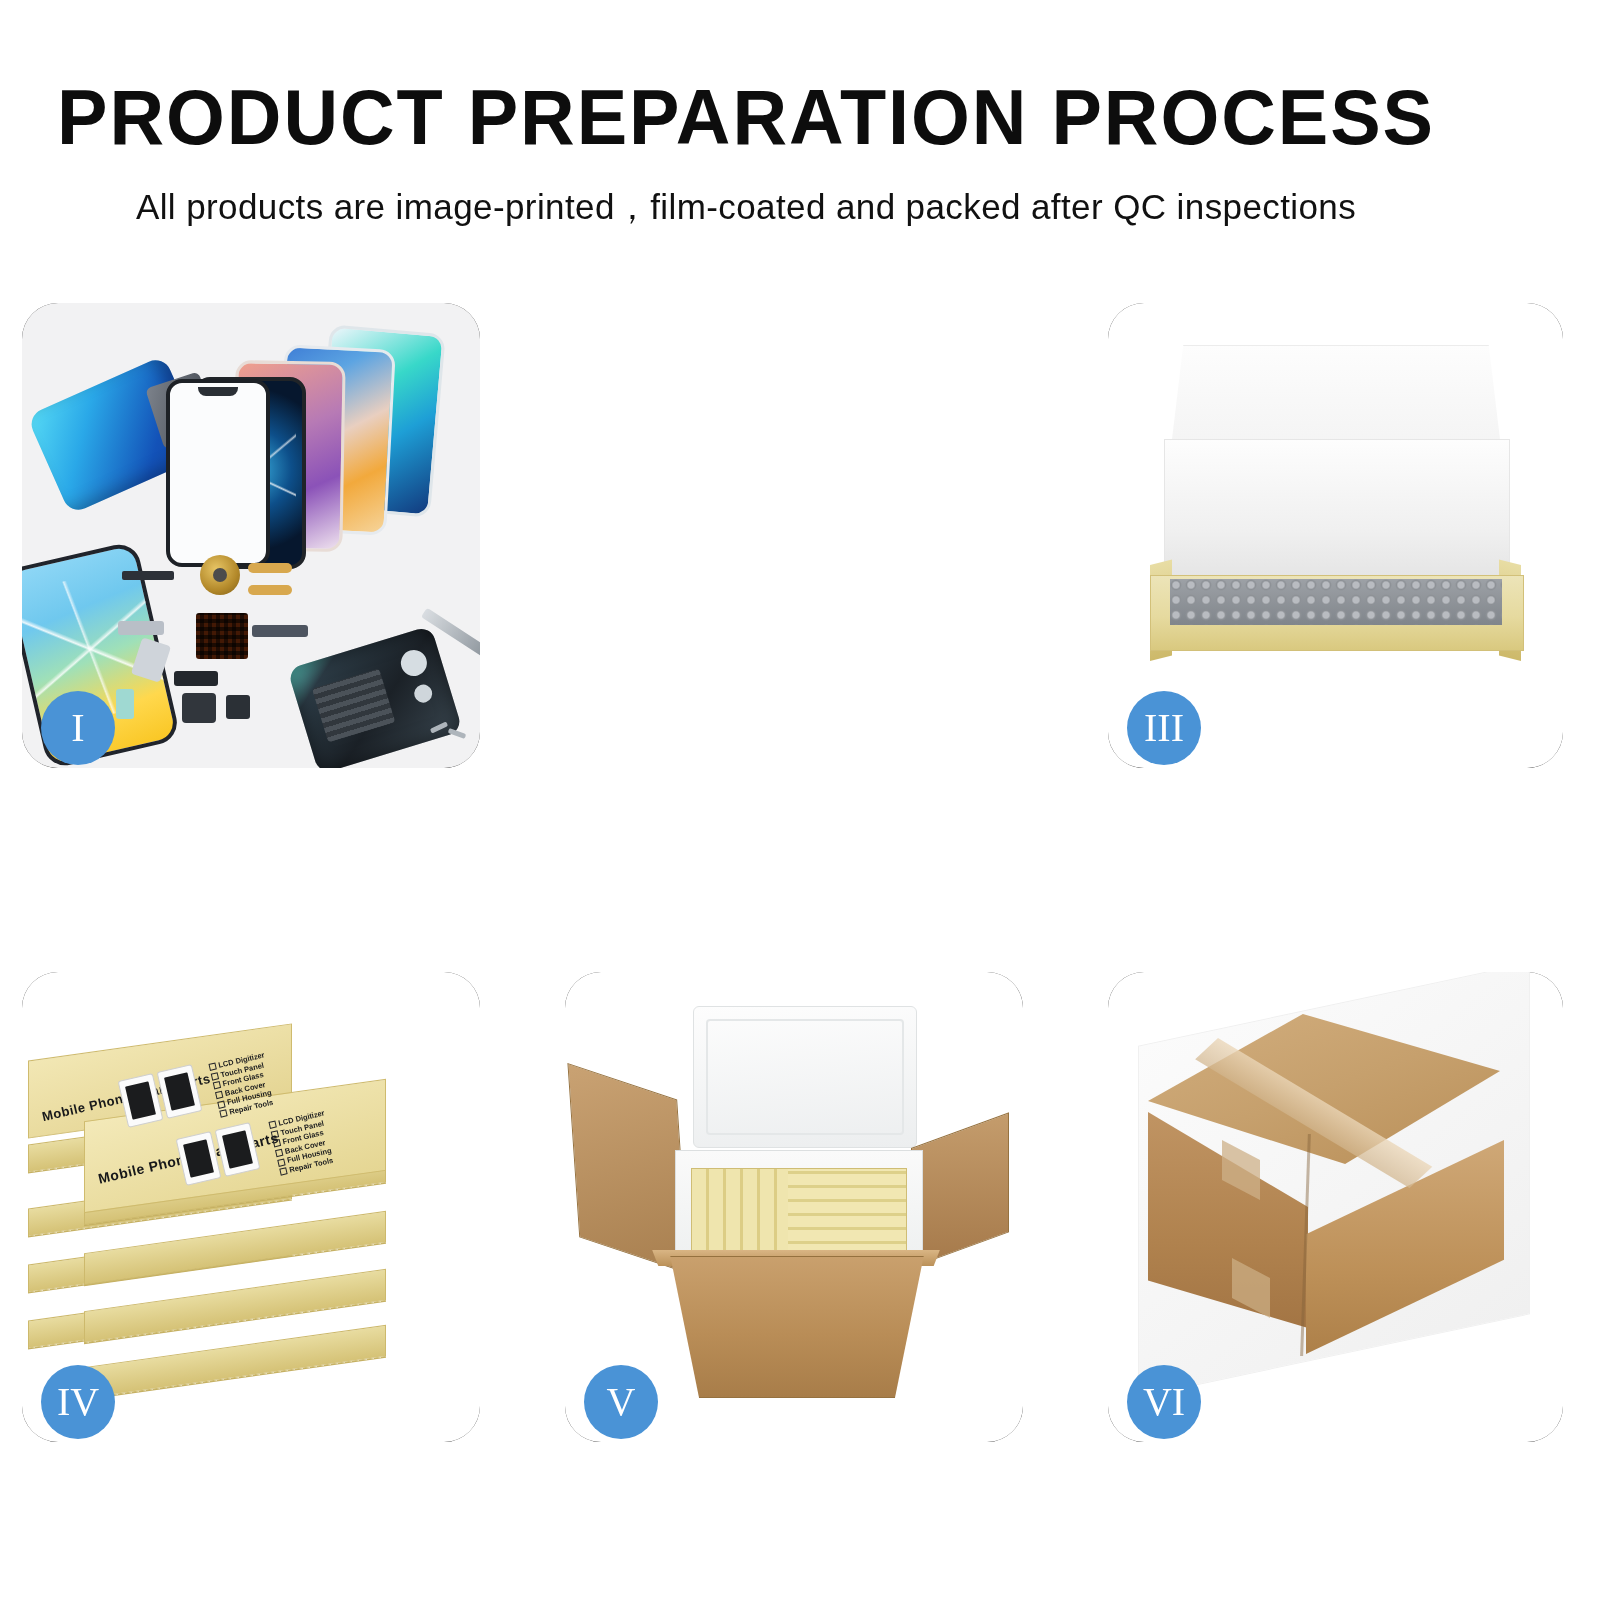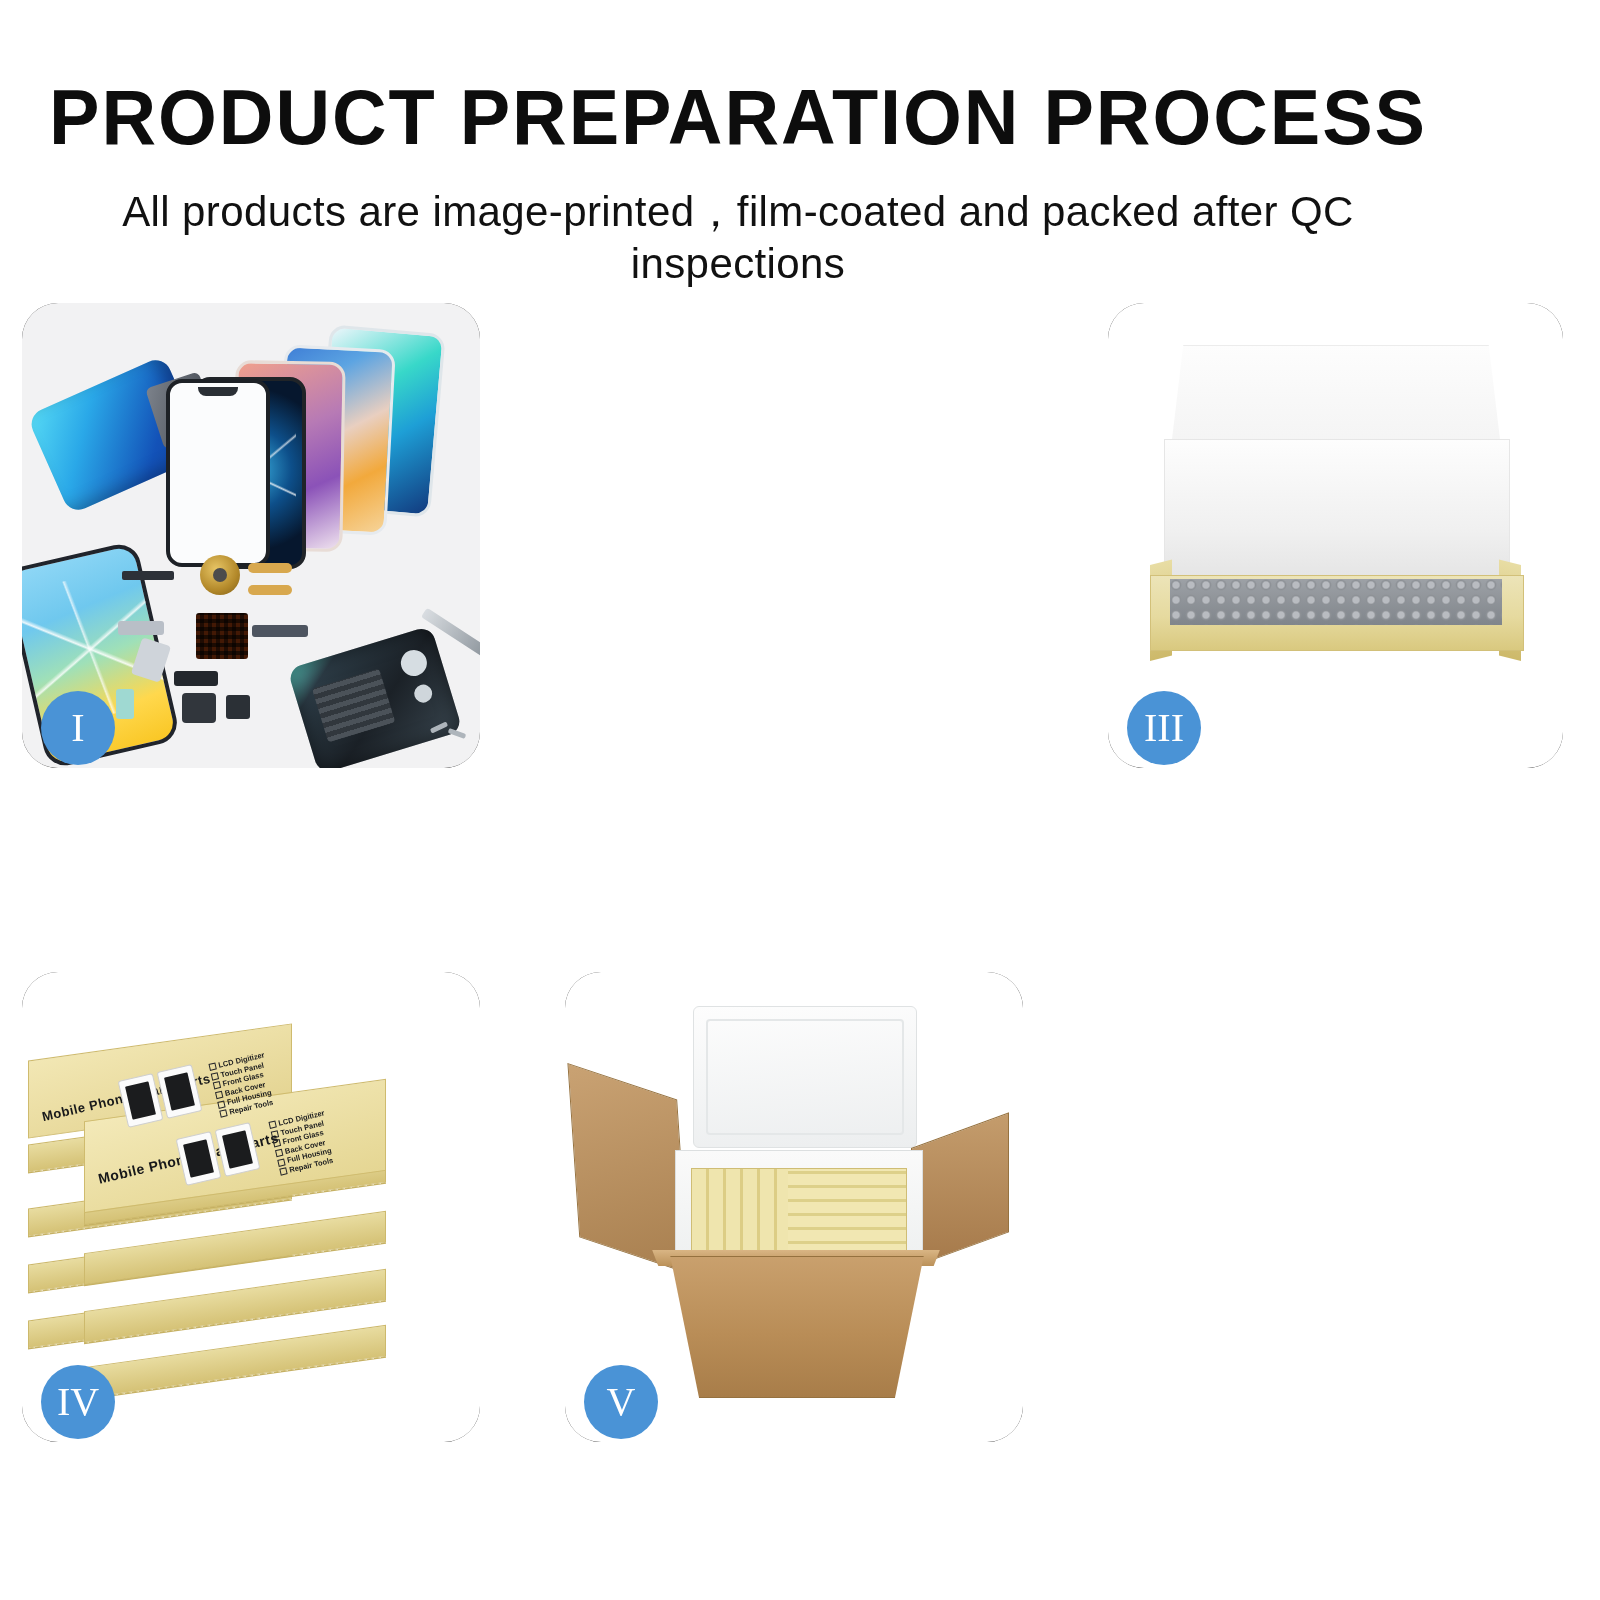--- a/index.html
+++ b/index.html
@@ -4,28 +4,28 @@
 <style>
   html,body{margin:0;padding:0;}
   body{
     width:1600px;height:1600px;
     background:#ffffff;
     font-family:"Liberation Sans", sans-serif;
     overflow:hidden;
     position:relative;
   }
   
-  .header{ position:absolute; left:0; top:0; width:1452px; text-align:center;padding-left:12px; }
+  .header{ position:absolute; left:8px; top:0; width:1452px; text-align:center;padding-left:12px; }
   .title{
     font-size:78px; font-weight:700; letter-spacing:2px;
     color:#0d0d0d; margin:0; padding-top:78px; line-height:1;
     transform:scaleX(0.97); transform-origin:center;
   }
   .subtitle{
-    font-size:42px; font-weight:400; color:#111111;
+    font-size:35px; font-weight:400; color:#111111;
     margin:0; padding-top:28px; letter-spacing:0.4px;
   }
 
   
   .grid{ position:absolute; left:0; top:0; width:1600px; height:1600px; }
 
   .panel{
     position:absolute;
     border:7px solid #3b3b3b;
     border-radius:36px;
@@ -556,14 +556,31 @@
         <div class="goldstack"></div>
         <div class="cartonrim"></div>
         <div class="cartonbody"></div>
       </div>
     </div>
     <div class="badgeclip">
       <div class="badge-inner">V</div>
     </div>
   </div>
 
+  <div class="panel" id="p6">
+    <div class="clip">
+      <div class="scene6">
+        <div class="shadowsheet"></div>
+        <div class="ctop"></div>
+        <div class="cfrontL"></div>
+        <div class="cfrontR"></div>
+        <div class="edgeline"></div>
+        <div class="tapeTop"></div>
+        <div class="tapeSide1"></div>
+        <div class="tapeSide2"></div>
+      </div>
+    </div>
+    <div class="badgeclip">
+      <div class="badge-inner">VI</div>
+    </div>
+  </div>
 
 </div>
 
 </body></html>

